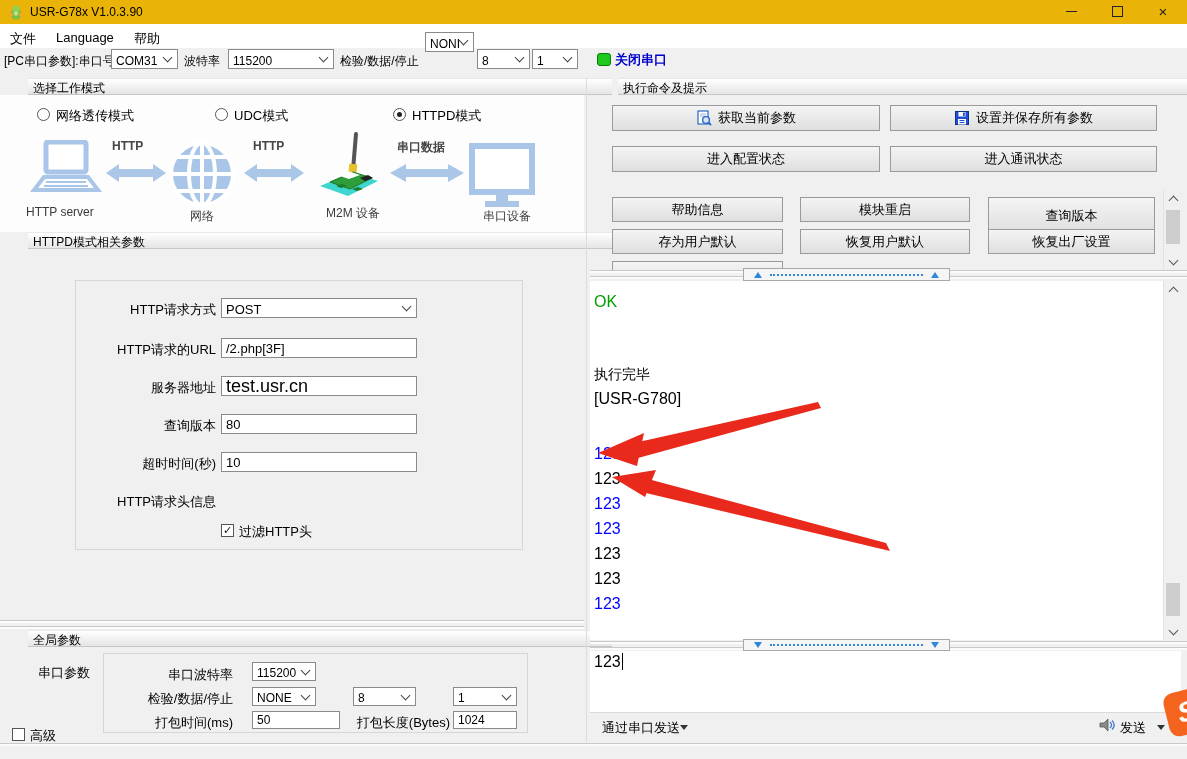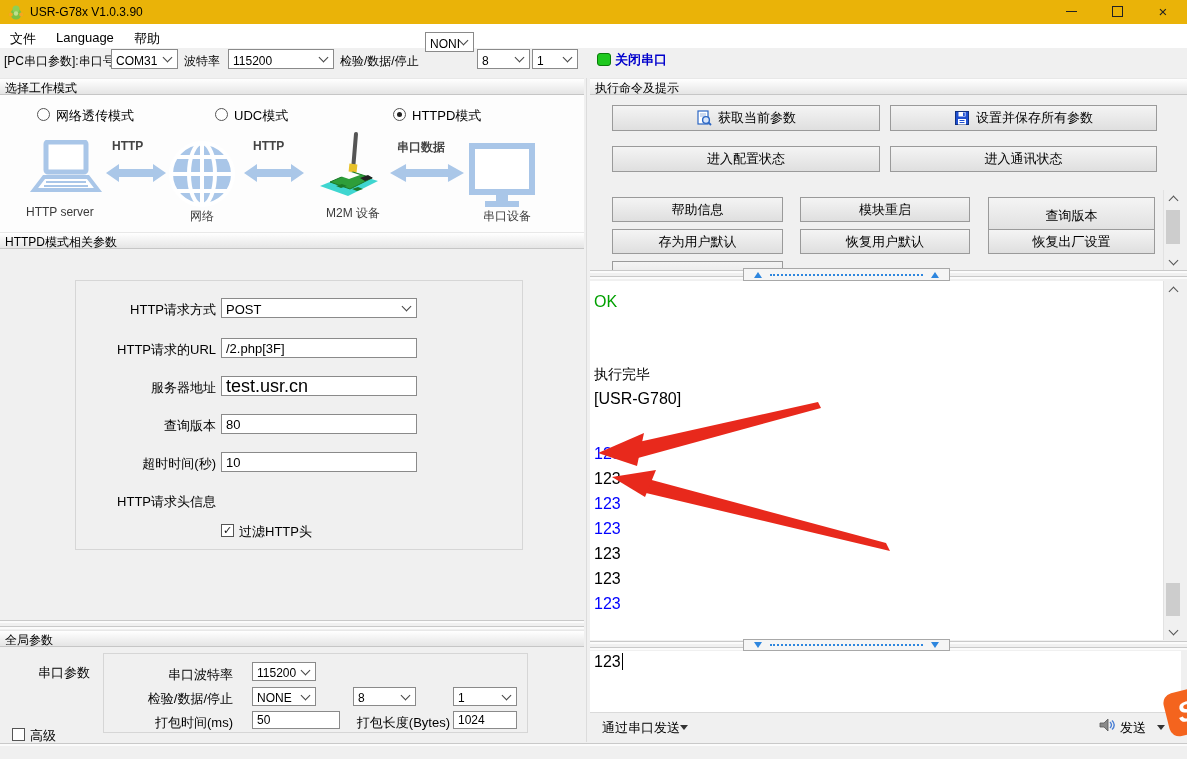--- a/index.html
+++ b/index.html
@@ -20,21 +20,21 @@
          font-size:12px;display:flex;align-items:flex-end;padding-left:4px;overflow:hidden;white-space:nowrap;}
   .combo .chev{position:absolute;right:6px;top:50%;margin-top:-5px;width:6px;height:6px;
          border-right:1px solid #444;border-bottom:1px solid #444;transform:rotate(45deg);}
   .input{position:absolute;background:#fff;border:1px solid #8a8a8a;box-sizing:border-box;
          font-size:12px;display:flex;align-items:center;padding-left:4px;overflow:hidden;white-space:nowrap;}
   .green-dot{position:absolute;width:12px;height:11px;background:#1ec81e;border:1px solid #0a7a0a;border-radius:3px;}
   .link-blue{color:#0000cc;font-weight:bold;font-size:13px;}
   
   .secbar{position:absolute;height:17px;background:linear-gradient(#ffffff,#e5e5e5);
           border-top:1px solid #e8e8e8;border-bottom:1px solid #c6c6c6;box-sizing:border-box;
-          font-size:12px;padding:1px 0 0 5px;}
+          font-size:12px;padding:1px 0 0 5px;margin-left:28px;}
   
   .radio{position:absolute;width:13px;height:13px;border:1px solid #555;border-radius:50%;background:#fff;box-sizing:border-box;}
   .radio .dot{position:absolute;left:3px;top:3px;width:5px;height:5px;border-radius:50%;background:#222;}
   .checkbox{position:absolute;width:13px;height:13px;border:1px solid #555;background:#fff;box-sizing:border-box;
             display:flex;align-items:center;justify-content:center;font-size:11px;color:#111;}
   .opt-label{position:absolute;font-size:13px;white-space:nowrap;}
   
   .panel-border{position:absolute;border:1px solid #d6d6d6;box-sizing:border-box;}
   .form-label{position:absolute;font-size:13px;text-align:right;white-space:nowrap;}
   .ridge{position:absolute;height:2px;border-top:1px solid #c9c9c9;background:#fbfbfb;}

